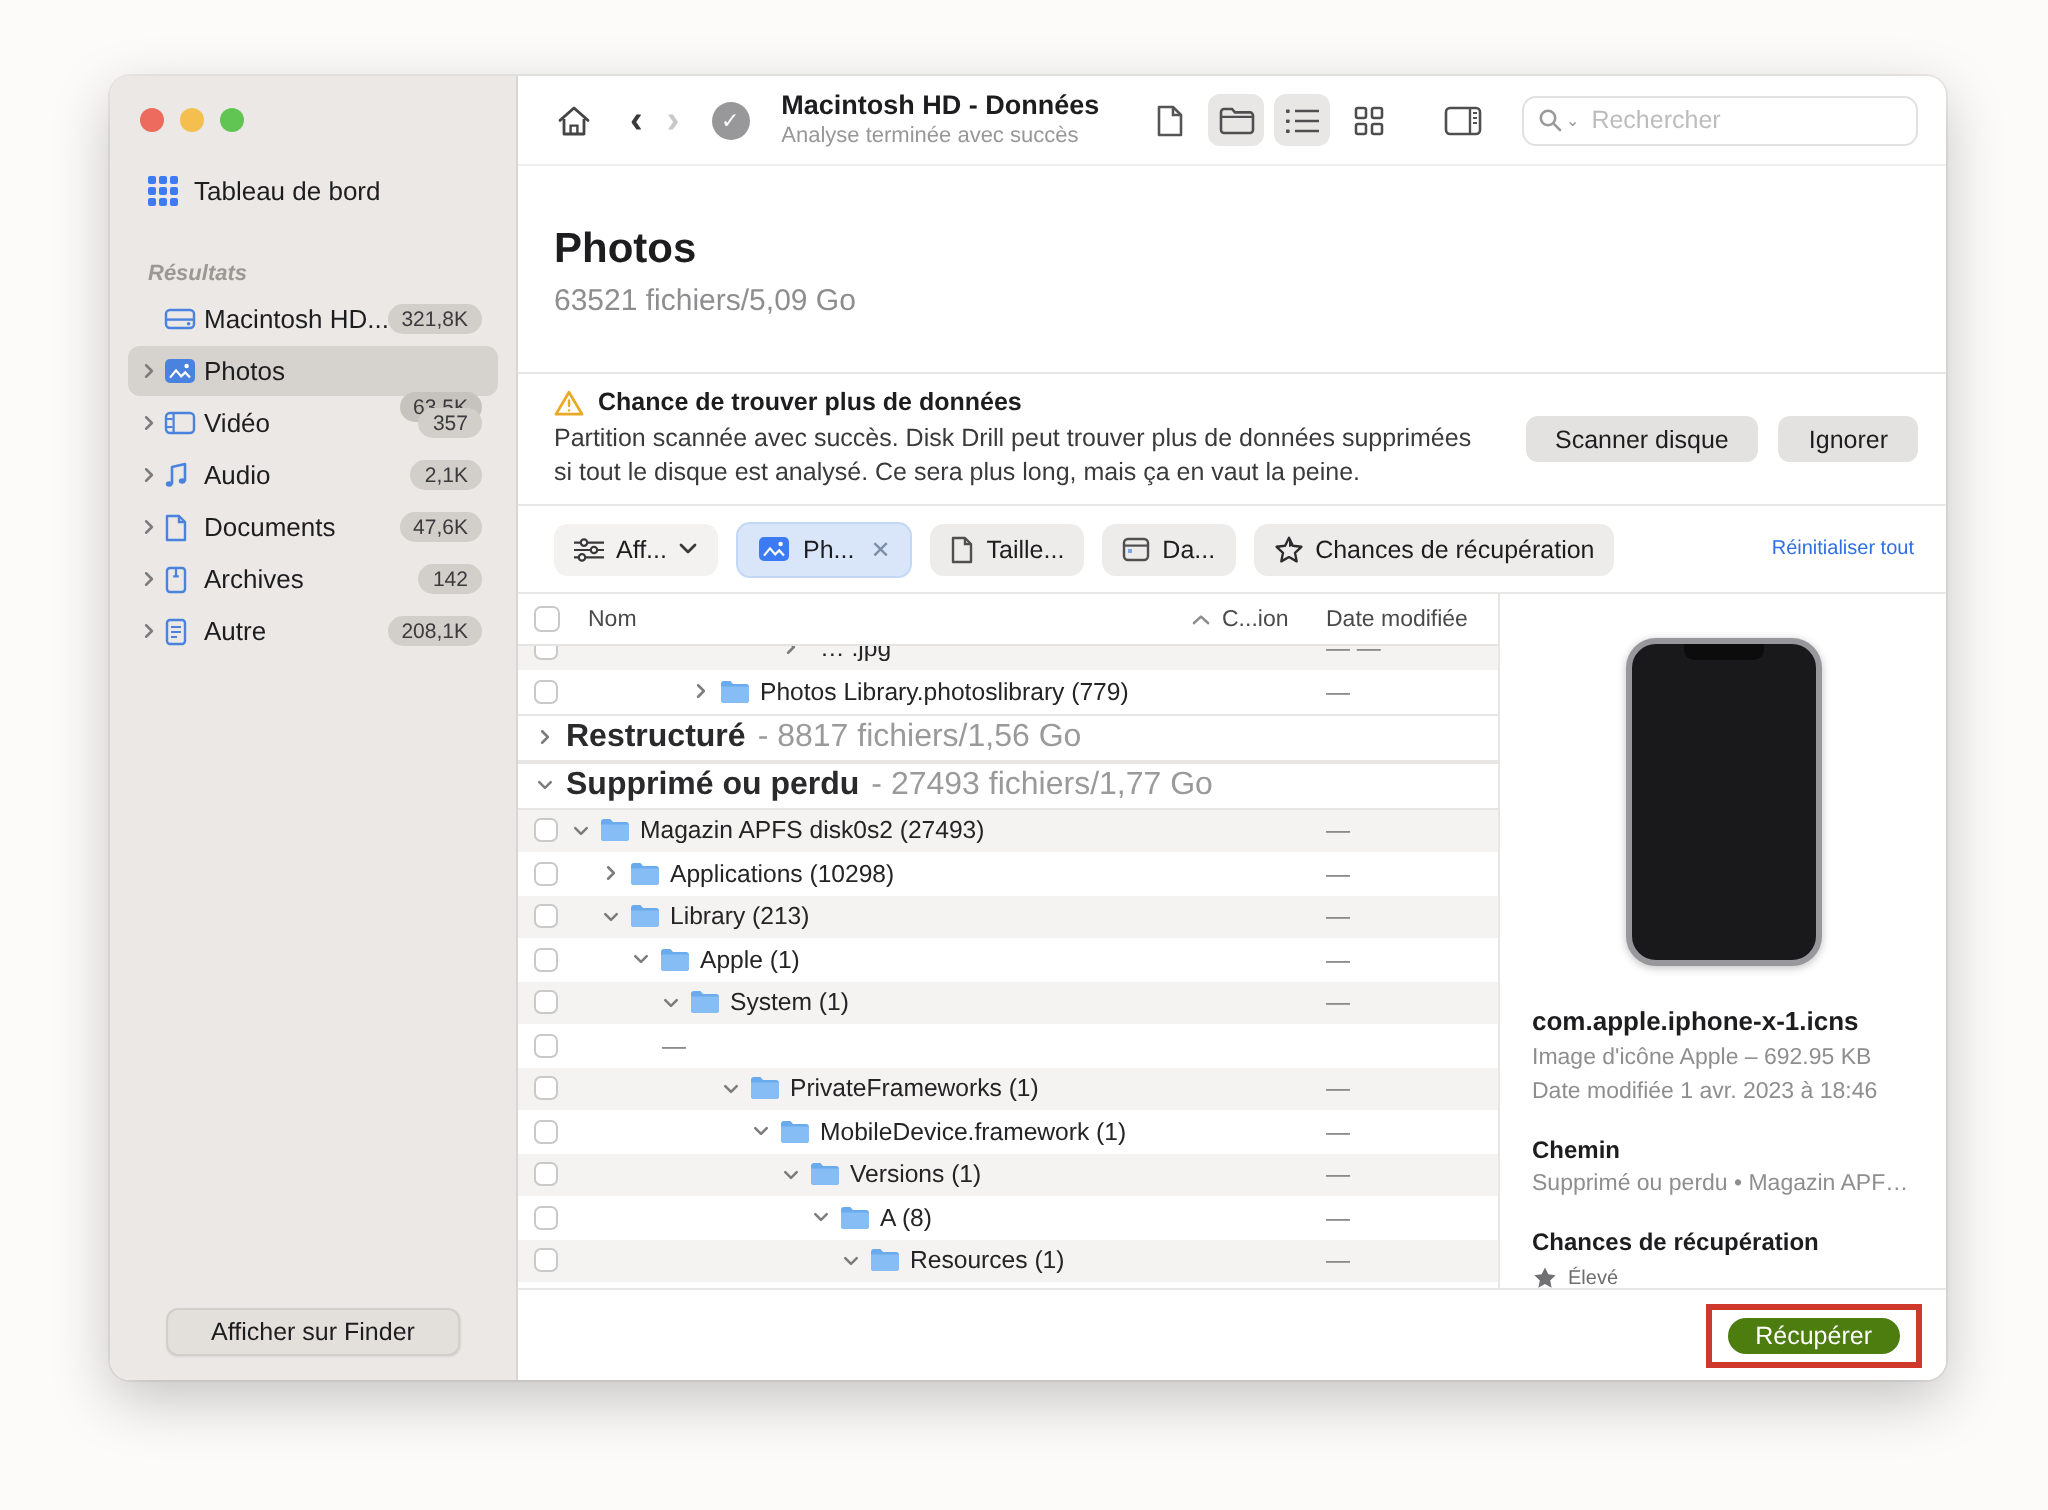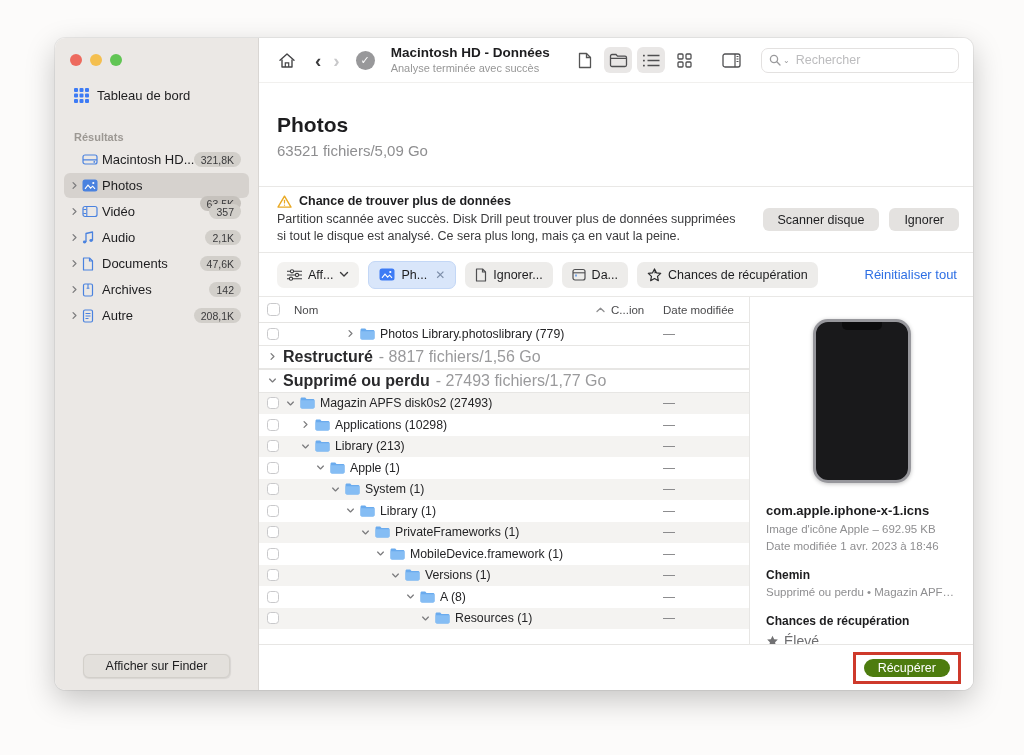--- a/index.html
+++ b/index.html
@@ -4,21 +4,21 @@
 <style>
   html,body{margin:0;padding:0;}
   body{width:1024px;height:755px;background:#fcfbfa;font-family:"Liberation Sans",sans-serif;-webkit-font-smoothing:antialiased;position:relative;overflow:hidden;}
   .window{position:absolute;left:55px;top:38px;width:918px;height:652px;border-radius:10px;background:#fff;box-shadow:0 10px 30px rgba(0,0,0,.22),0 0 0 1px rgba(0,0,0,.06);display:flex;overflow:hidden;}
   
   .sidebar{width:203px;background:#ebe8e5;flex:none;position:relative;border-right:1px solid #d9d6d3;}
   .lights{display:flex;gap:8px;padding:16px 0 0 15px;}
   .light{width:12px;height:12px;border-radius:50%;}
   .light.red{background:#ed6a5e;}.light.yellow{background:#f4bf4f;}.light.green{background:#61c554;}
   .dash-row{display:flex;align-items:center;gap:8px;margin:22px 0 0 19px;font-size:13px;color:#1d1d1f;font-weight:500;}
-  .section-label{margin:28px 0 4px 19px;font-size:11px;color:#9c9893;font-weight:600;}
+  .section-label{margin:28px 0 4px 19px;font-size:11px;color:#9c9893;font-weight:600;font-style:italic;}
   .sb-item{display:flex;align-items:center;height:25px;margin:1px 9px;padding:0 8px 0 6px;border-radius:6px;font-size:13px;color:#1d1d1f;}
   .sb-item.sel{background:#d6d2ce;}
   .sb-chev{width:12px;flex:none;display:flex;align-items:center;}
   .sb-ico{width:20px;flex:none;display:flex;align-items:center;}
   .sb-label{flex:1;white-space:nowrap;overflow:hidden;}
   .badge{background:#d2cfca;border-radius:9px;padding:1.5px 7px;font-size:10.5px;color:#3a3a3c;font-weight:500;}
   .sb-item.sel .badge{background:#c6c2bd;margin-top:36px;}
   .finder-btn{position:absolute;bottom:12px;left:50%;transform:translateX(-50%);background:#e3e0dc;border:1px solid #d2cfca;border-radius:6px;padding:4px 22px;font-size:12.5px;color:#1d1d1f;white-space:nowrap;box-shadow:0 .5px 1px rgba(0,0,0,.08);}
   
   .content{flex:1;display:flex;flex-direction:column;background:#fff;min-width:0;}
@@ -44,21 +44,21 @@
   .banner-left{flex:1;min-width:0;}
   .banner-title{display:flex;align-items:center;gap:7px;font-size:12.5px;font-weight:700;color:#1d1d1f;margin-bottom:3px;}
   .banner-line{font-size:12.5px;color:#3a3a3c;line-height:1.35;display:block;}
   .banner-actions{display:flex;align-items:center;gap:10px;margin-left:12px;}
   .gray-btn{background:#e4e2e0;border-radius:6px;padding:4.5px 15px;font-size:12.5px;color:#1d1d1f;font-weight:500;white-space:nowrap;}
   .filterbar{flex:none;height:44px;box-sizing:border-box;display:flex;align-items:center;gap:9px;padding:0 16px 0 18px;border-bottom:1px solid #e9e8e6;}
   .f-btn{height:26px;border-radius:7px;background:#edecea;display:flex;align-items:center;gap:6px;padding:0 10px;font-size:12.5px;color:#1d1d1f;white-space:nowrap;}
   .f-btn.lighter{background:#f3f2f0;}
   .f-chip{background:#d9e6fa;border:1px solid #c3d7f6;text-align:center;}
   .f-x{color:#7d8ea9;font-size:12px;margin-left:2px;}
-  .f-reset{margin-left:auto;color:#2e6fe4;font-size:13px;white-space:nowrap;}
+  .f-reset{margin-left:auto;color:#2e6fe4;font-size:10px;white-space:nowrap;}
   
   .main{flex:1;display:flex;min-height:0;}
   .table{flex:1;min-width:0;display:flex;flex-direction:column;}
   .t-head{flex:none;height:25px;display:flex;align-items:center;border-bottom:1px solid #e5e4e2;font-size:11.5px;color:#4a4a4c;}
   .cb{width:13px;height:13px;border:1.5px solid #c9c9cb;border-radius:3.5px;background:#fff;flex:none;box-sizing:border-box;}
   .t-head .cb{margin:0 0 0 8px;}
   .th-name{flex:1;display:flex;align-items:center;margin-left:14px;min-width:0;}
   .th-caret{margin-left:auto;margin-right:6px;color:#8e8e90;}
   .th-ch{width:52px;flex:none;}
   .th-date{width:86px;flex:none;}
@@ -76,21 +76,21 @@
   .clip-row{height:12px;overflow:hidden;}
   .clip-row .t-row{margin-top:-10px;}
   
   .details{width:224px;flex:none;border-left:1px solid #e7e6e4;padding:22px 16px 0;box-sizing:border-box;overflow:hidden;}
   .phone{width:92px;height:158px;margin:0 auto;background:#19191b;border:3px solid #97979c;border-radius:15px;position:relative;box-shadow:0 1px 4px rgba(0,0,0,.25);}
   .phone .notch{position:absolute;top:0;left:50%;transform:translateX(-50%);width:40px;height:8px;background:#0c0c0d;border-radius:0 0 5px 5px;}
   .d-name{font-size:13px;font-weight:700;color:#1d1d1f;margin-top:20px;word-break:break-all;}
   .d-meta{font-size:11.5px;color:#8e8e90;margin-top:5px;}
   .d-h{font-size:12px;font-weight:700;color:#1d1d1f;margin-top:16px;}
   .d-path{font-size:11.5px;color:#8e8e90;margin-top:4px;white-space:nowrap;overflow:hidden;text-overflow:ellipsis;}
-  .d-chance{display:flex;align-items:center;gap:5px;margin-top:5px;font-size:14px;color:#6e6e70;}
+  .d-chance{display:flex;align-items:center;gap:5px;margin-top:5px;font-size:10px;color:#6e6e70;}
   
   .footer{flex:none;height:45px;border-top:1px solid #e7e6e4;display:flex;align-items:center;justify-content:flex-end;padding-right:12px;background:#fff;}
   .annot{border:3px solid #ce392b;padding:4px 8px;display:inline-flex;}
   .recover-btn{background:#4d7c0f;color:#fff;border-radius:12px;padding:2px 14px;font-size:12.5px;font-weight:500;white-space:nowrap;}
   svg{display:block;}
 </style>
 </head>
 <body>
 
 <div class="window">
@@ -363,21 +363,21 @@
         <span>Ph...</span>
         <span class="f-x">✕</span>
       </span>
       <span class="f-btn">
         <span>
           <svg width="12" height="14" viewBox="0 0 12 14">
               <path d="M1.5 1h6l3 3v9h-9z" fill="none" stroke="#4f4f51" stroke-width="1.2" stroke-linejoin="round"></path>
               <path d="M7.5 1v3h3" fill="none" stroke="#4f4f51" stroke-width="1.2"></path>
             </svg>
         </span>
-        <span>Ignorer...</span>
+        <span>Taille...</span>
       </span>
       <span class="f-btn">
         <span>
           <svg width="14" height="13" viewBox="0 0 14 13">
               <rect x="1" y="1.5" width="12" height="10.5" rx="2" fill="none" stroke="#4f4f51" stroke-width="1.2"></rect>
               <path d="M1 4.8h12" stroke="#4f4f51" stroke-width="1.1"></path>
               <rect x="3" y="6.5" width="2" height="2" fill="#7aa7e8"></rect>
             </svg>
         </span>
         <span>Da...</span>
@@ -403,20 +403,36 @@
             <span class="th-caret">
               <svg width="9" height="6" viewBox="0 0 9 6">
                   <path d="M1 4.5L4.5 1.3 8 4.5" fill="none" stroke="#8e8e90" stroke-width="1.3" stroke-linecap="round" stroke-linejoin="round"></path>
                 </svg>
             </span>
           </span>
           <span class="th-ch">C...ion</span>
           <span class="th-date">Date modifiée</span>
         </div>
         <div class="t-body" id="table-body">
+            <div class="clip-row shaded t-row-wrap">
+              <div class="t-row shaded">
+                <span class="cb"></span>
+                <span class="tree" style="padding-left: 105px;">
+                  <span class="chev">
+                    <svg width="9" height="9" viewBox="0 0 10 10">
+                      <path d="M3.4 1.8l3.2 3.2-3.2 3.2" fill="none" stroke="#7c7c7e" stroke-width="1.4" stroke-linecap="round" stroke-linejoin="round"></path>
+                    </svg>
+                  </span>
+                  <span></span>
+                  <span>… .jpg</span>
+                </span>
+                <span class="cell-ch"></span>
+                <span class="cell-date">— —</span>
+              </div>
+            </div>
             <div class="t-row">
               <span class="cb"></span>
               <span class="tree" style="padding-left: 60px;">
                 <span class="chev">
                   <svg width="9" height="9" viewBox="0 0 10 10">
                     <path d="M3.4 1.8l3.2 3.2-3.2 3.2" fill="none" stroke="#7c7c7e" stroke-width="1.4" stroke-linecap="round" stroke-linejoin="round"></path>
                   </svg>
                 </span>
                 <span>
                   <svg width="15" height="12" viewBox="0 0 15 12">
@@ -537,34 +553,20 @@
                     <path d="M.5 3.2h14v6.9c0 .8-.6 1.4-1.4 1.4H1.9c-.8 0-1.4-.6-1.4-1.4z" fill="#85bdf4"></path>
                   </svg>
                 </span>
                 <span>System (1)</span>
               </span>
               <span class="cell-ch"></span>
               <span class="cell-date">—</span>
             </div>
             <div class="t-row">
               <span class="cb"></span>
-              <span class="tree" style="padding-left: 60px;">
-                <span class="chev">
-                  <svg width="9" height="9" viewBox="0 0 10 10">
-                    <path d="M1.8 3.4L5 6.6l3.2-3.2" fill="none" stroke="#7c7c7e" stroke-width="1.4" stroke-linecap="round" stroke-linejoin="round"></path>
-                  </svg>
-                </span>
-                <span>
-                  <svg width="15" height="12" viewBox="0 0 15 12">
-                    <path d="M.5 1.9C.5 1.1 1.1.5 1.9.5h3.3l1.3 1.5h6.6c.8 0 1.4.6 1.4 1.4v6.7c0 .8-.6 1.4-1.4 1.4H1.9c-.8 0-1.4-.6-1.4-1.4z" fill="#6aabee"></path>
-                    <path d="M.5 3.2h14v6.9c0 .8-.6 1.4-1.4 1.4H1.9c-.8 0-1.4-.6-1.4-1.4z" fill="#85bdf4"></path>
-                  </svg>
-                </span>
-                <span>Library (1)</span>
-              </span>
               <span class="cell-ch"></span>
               <span class="cell-date">—</span>
             </div>
             <div class="t-row shaded">
               <span class="cb"></span>
               <span class="tree" style="padding-left: 75px;">
                 <span class="chev">
                   <svg width="9" height="9" viewBox="0 0 10 10">
                     <path d="M1.8 3.4L5 6.6l3.2-3.2" fill="none" stroke="#7c7c7e" stroke-width="1.4" stroke-linecap="round" stroke-linejoin="round"></path>
                   </svg>

